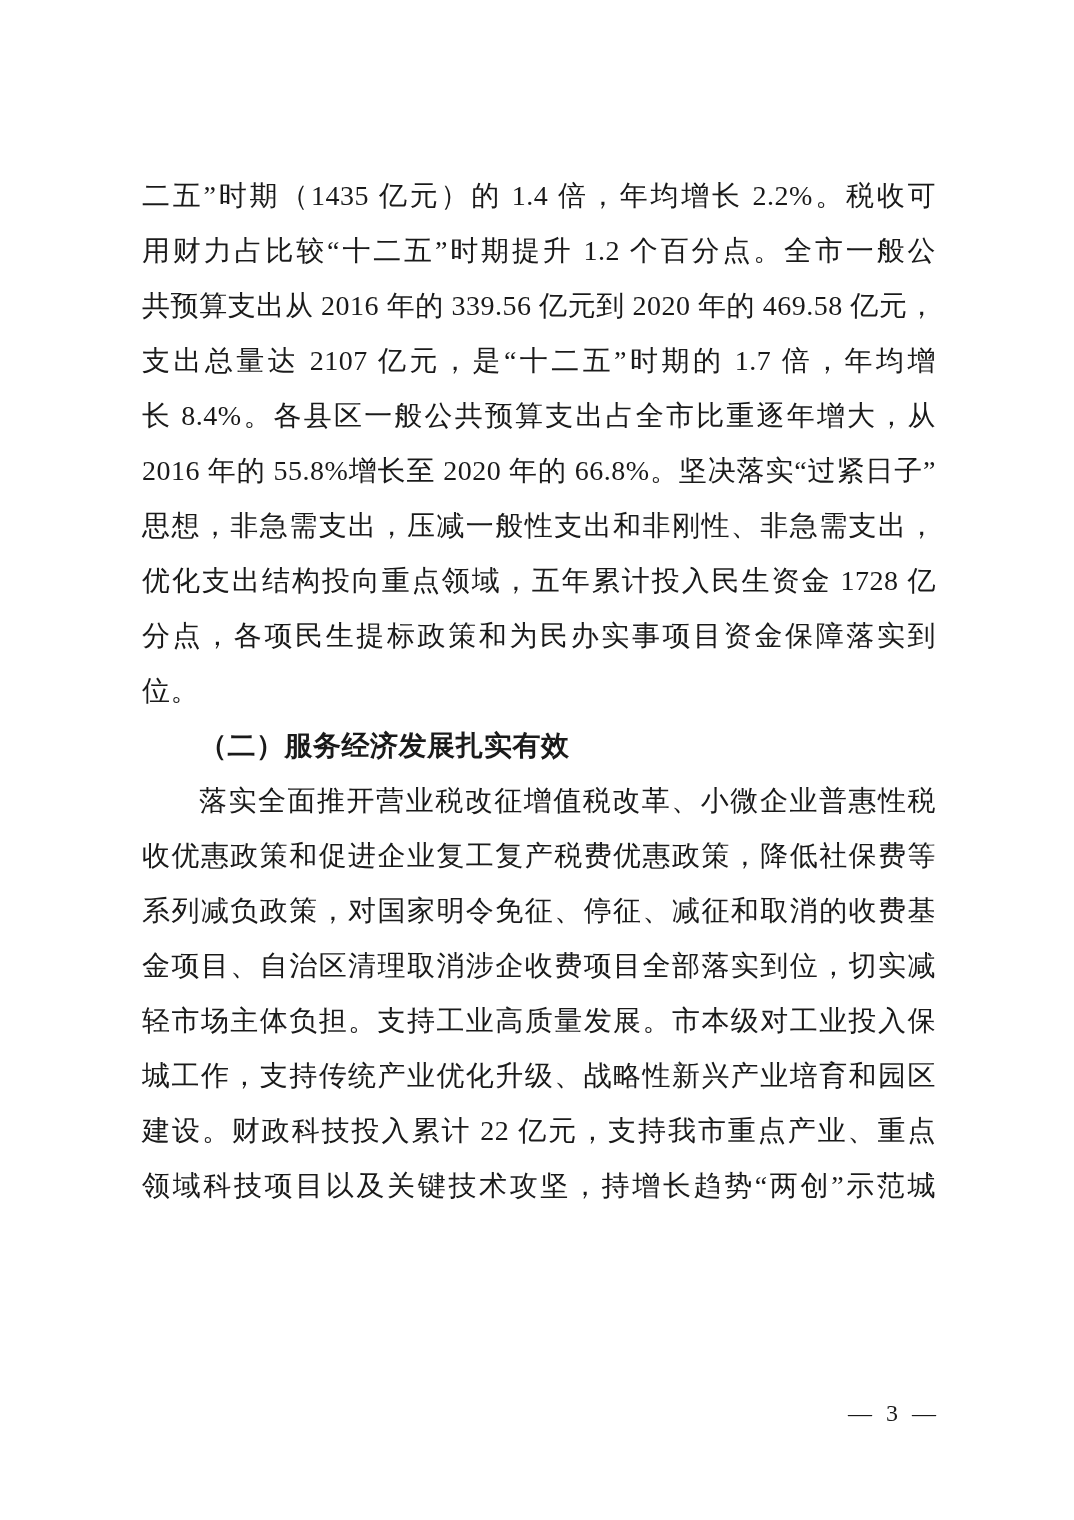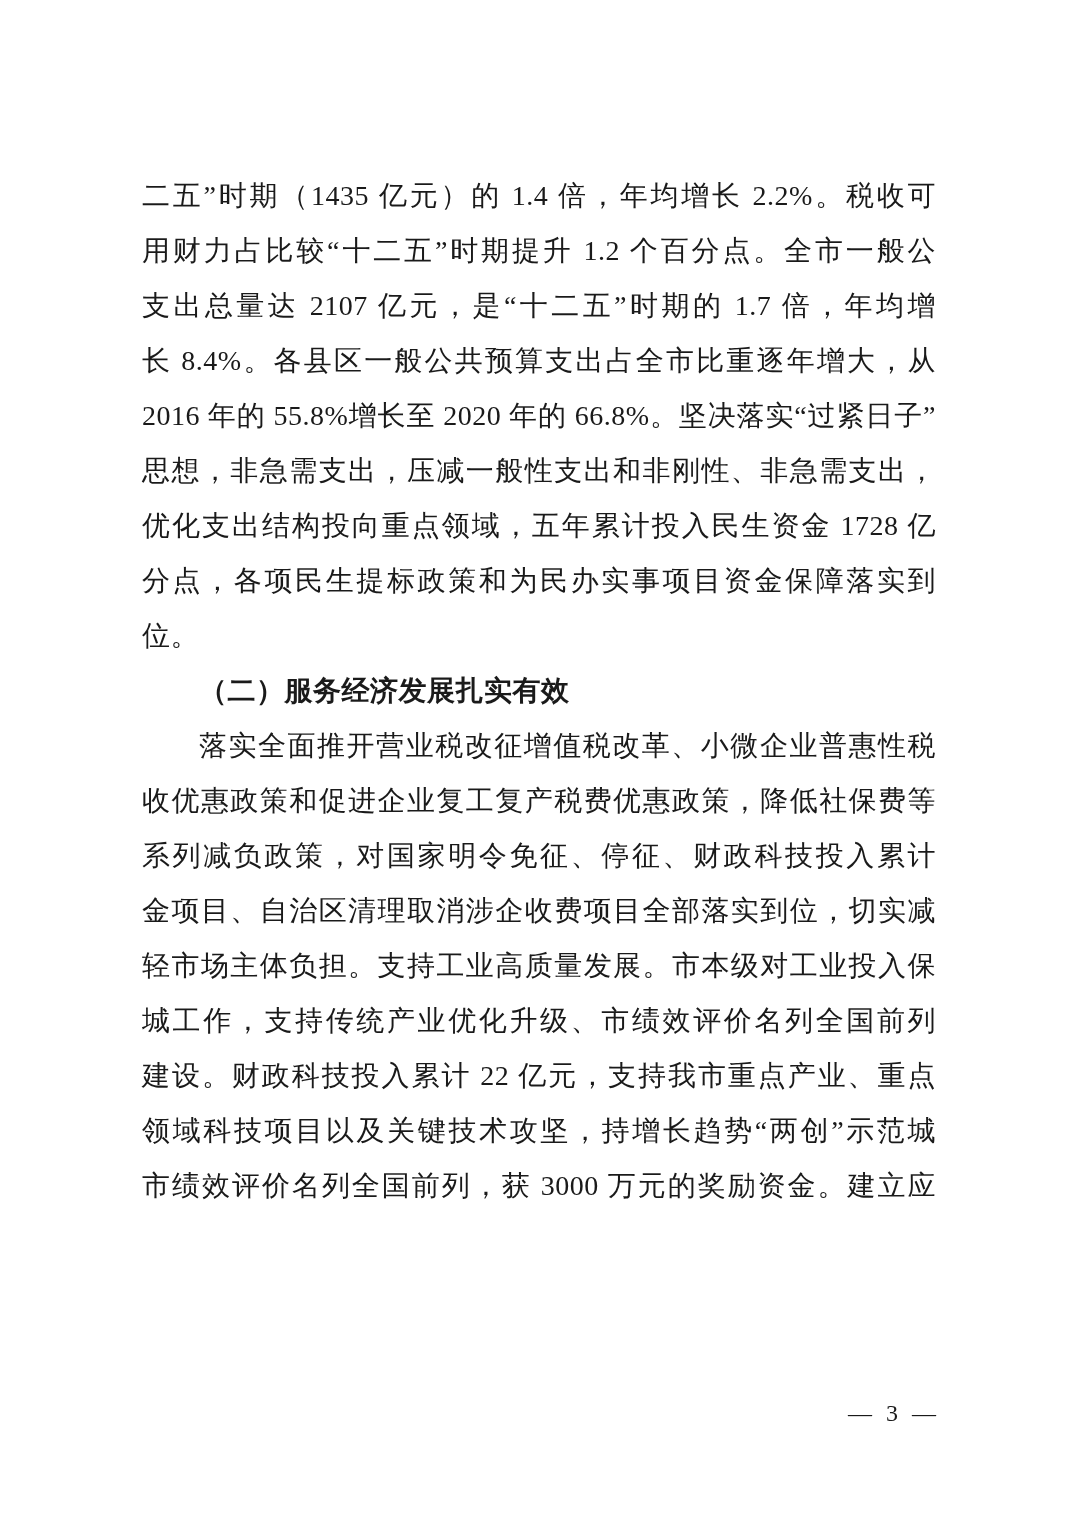--- a/index.html
+++ b/index.html
@@ -62,37 +62,37 @@
 </style>
 </head>
 <body>
 
 <div class="doc-page">
 
   <div class="text-block">
 
     <div class="line">二五”时期（1435 亿元）的 1.4 倍，年均增长 2.2%。税收可</div>
     <div class="line">用财力占比较“十二五”时期提升 1.2 个百分点。全市一般公</div>
+    <div class="line">共预算支出从 2016 年的 339.56 亿元到 2020 年的 469.58 亿元，</div>
     <div class="line">支出总量达 2107 亿元，是“十二五”时期的 1.7 倍，年均增</div>
     <div class="line">长 8.4%。各县区一般公共预算支出占全市比重逐年增大，从</div>
     <div class="line">2016 年的 55.8%增长至 2020 年的 66.8%。坚决落实“过紧日子”</div>
     <div class="line">思想，非急需支出，压减一般性支出和非刚性、非急需支出，</div>
     <div class="line">优化支出结构投向重点领域，五年累计投入民生资金 1728 亿</div>
     <div class="line">分点，各项民生提标政策和为民办实事项目资金保障落实到</div>
     <div class="line no-justify">位。</div>
 
     <div class="line heading">（二）服务经济发展扎实有效</div>
 
     <div class="line indent">落实全面推开营业税改征增值税改革、小微企业普惠性税</div>
     <div class="line">收优惠政策和促进企业复工复产税费优惠政策，降低社保费等</div>
-    <div class="line">系列减负政策，对国家明令免征、停征、财政科技投入累计</div>
+    <div class="line">系列减负政策，对国家明令免征、停征、减征和取消的收费基</div>
     <div class="line">金项目、自治区清理取消涉企收费项目全部落实到位，切实减</div>
     <div class="line">轻市场主体负担。支持工业高质量发展。市本级对工业投入保</div>
-    <div class="line">城工作，支持传统产业优化升级、市绩效评价名列全国前列</div>
+    <div class="line">城工作，支持传统产业优化升级、战略性新兴产业培育和园区</div>
     <div class="line">建设。财政科技投入累计 22 亿元，支持我市重点产业、重点</div>
     <div class="line">领域科技项目以及关键技术攻坚，持增长趋势“两创”示范城</div>
-    <div class="line">市绩效评价名列全国前列，获 3000 万元的奖励资金。建立应</div>
 
   </div>
 
   <div class="page-number">— 3 —</div>
 
 </div>
 
 </body></html>

